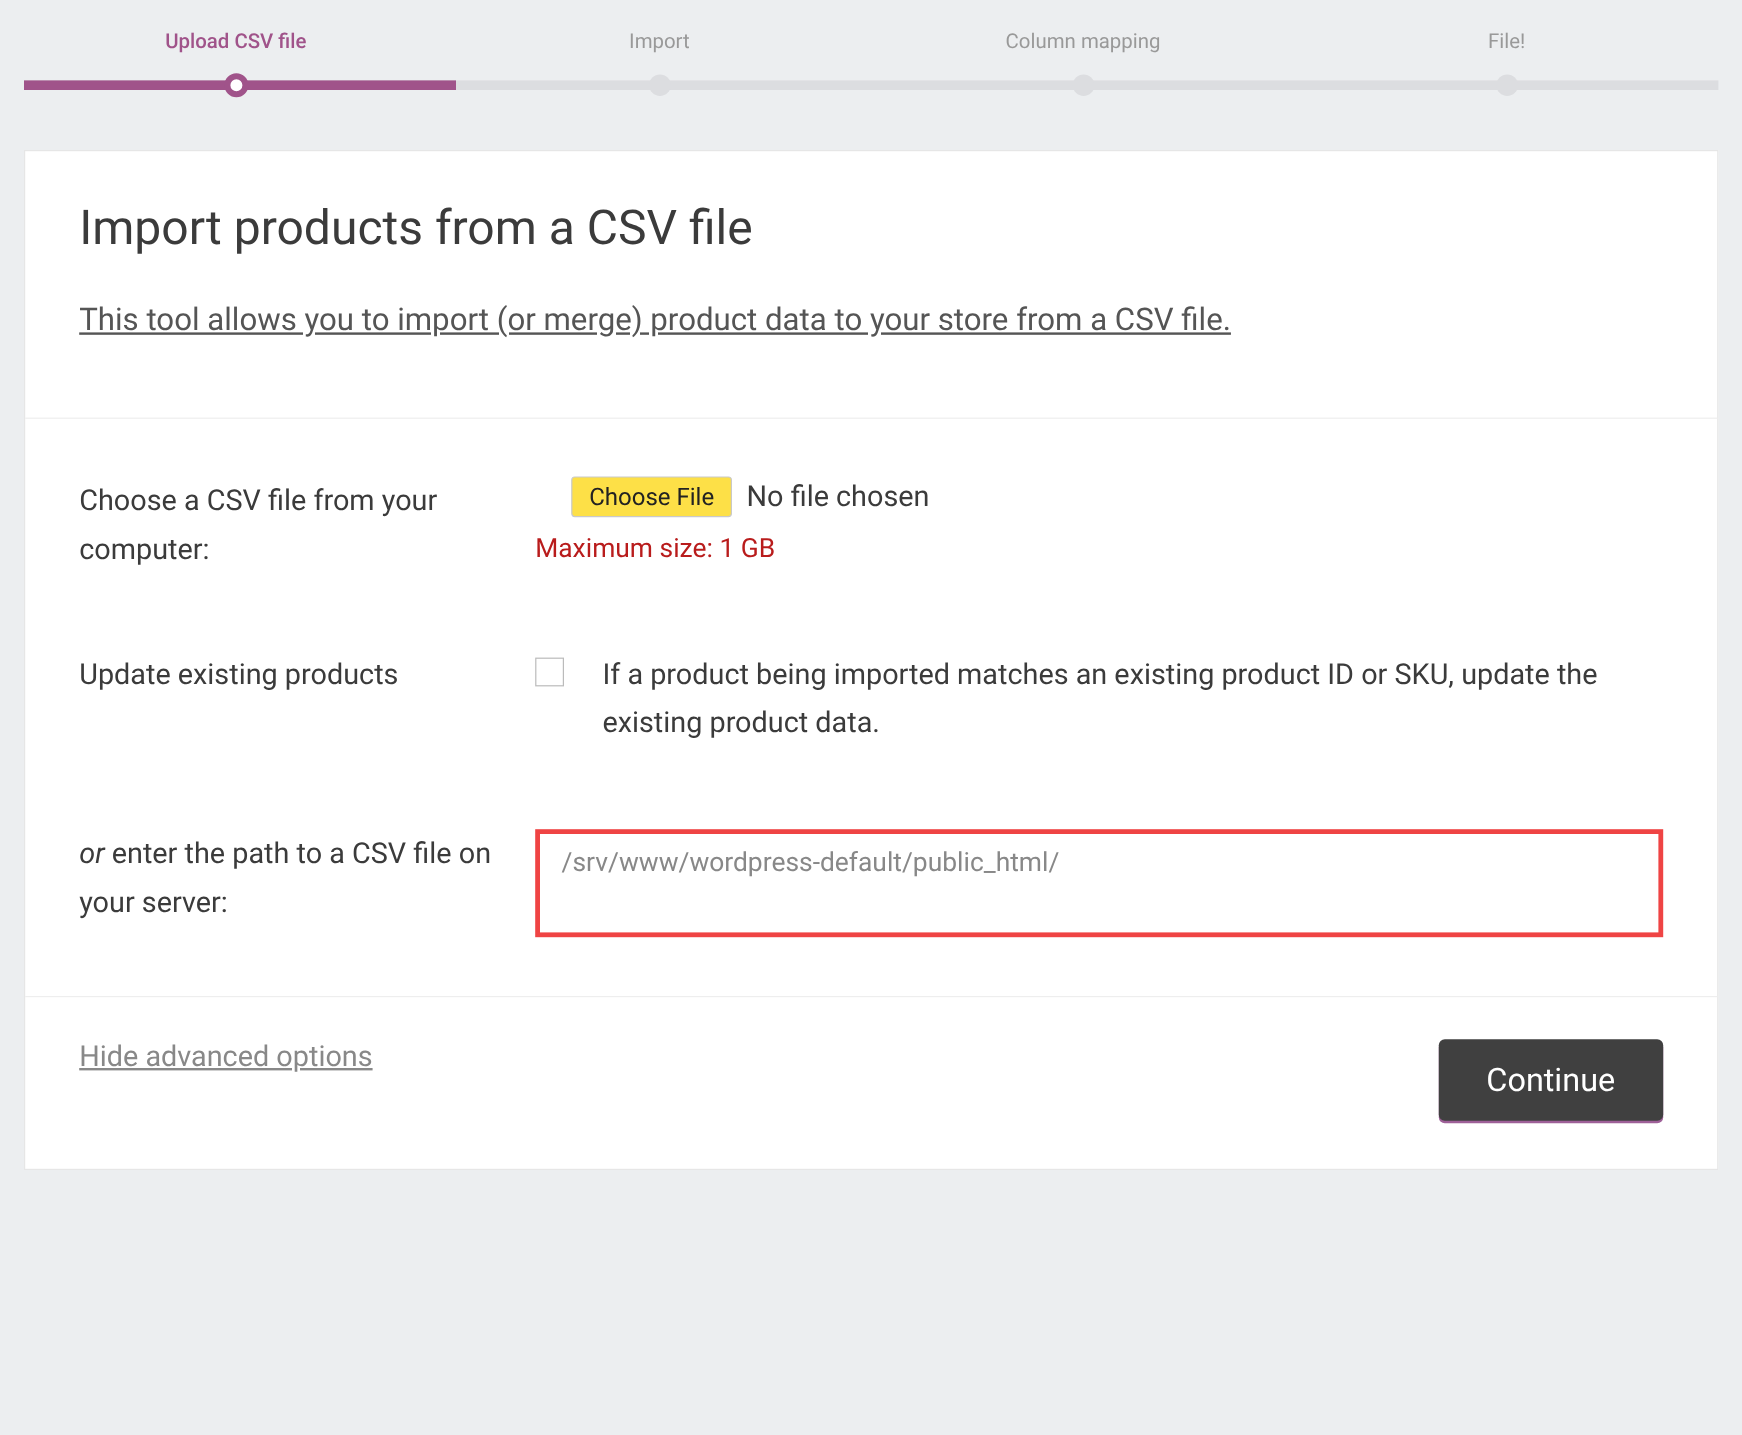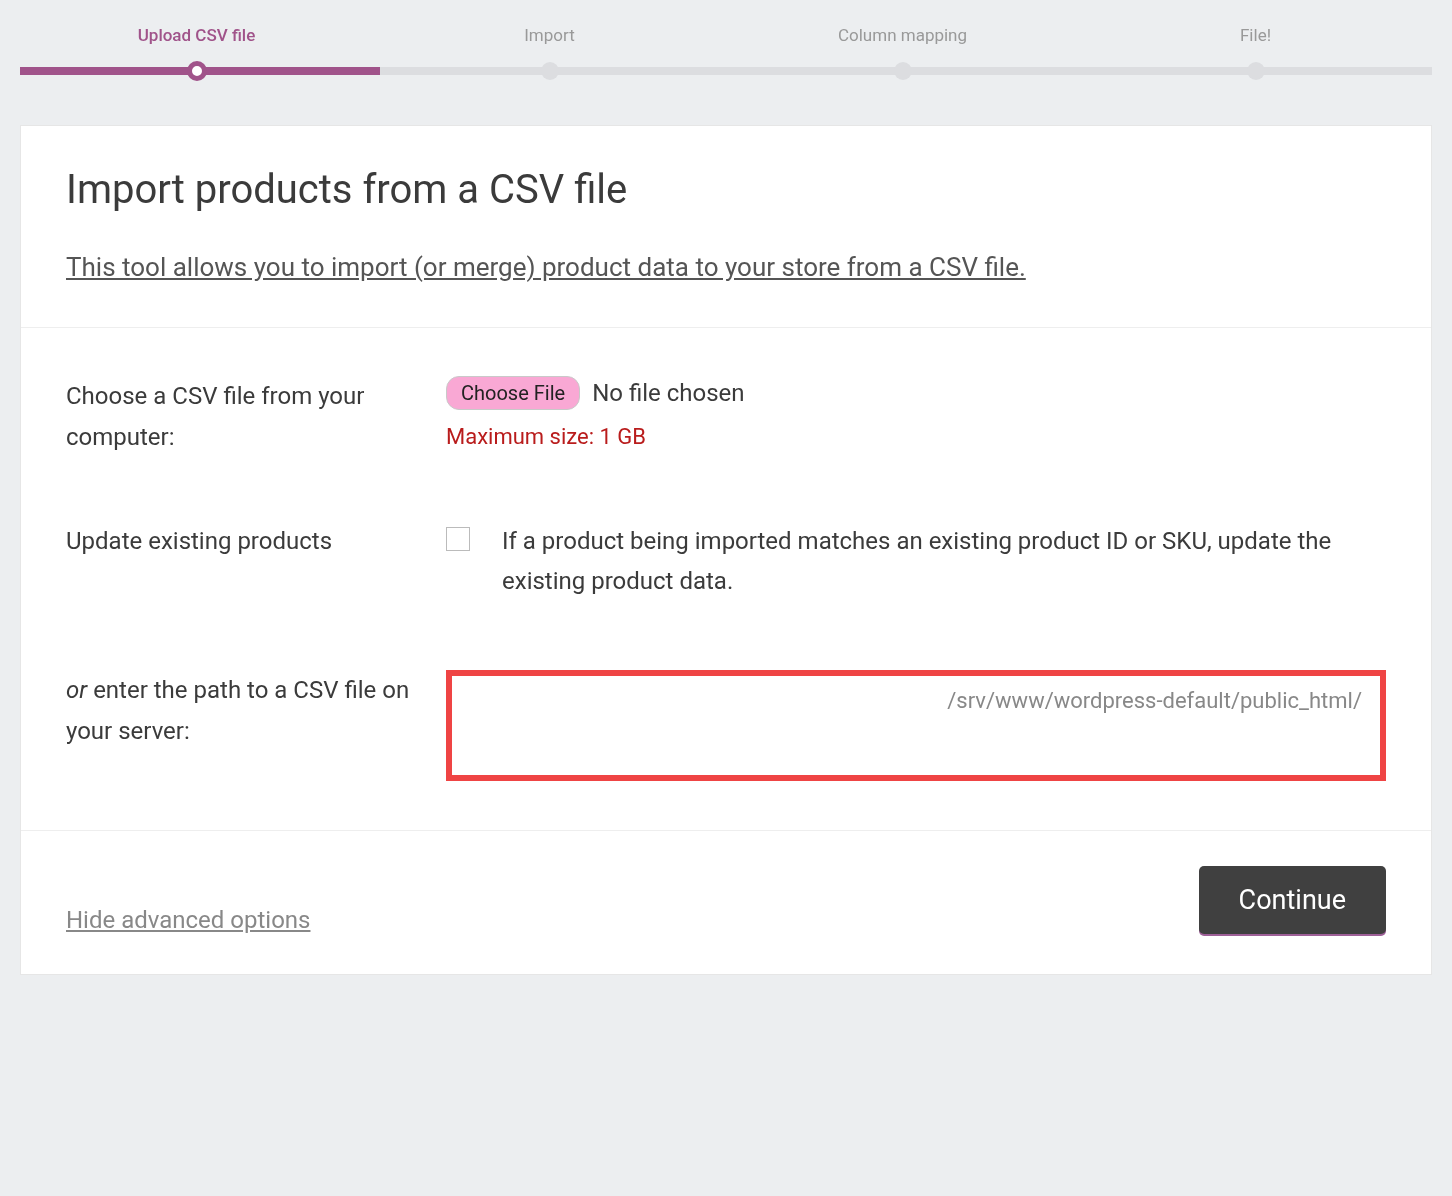--- a/index.html
+++ b/index.html
@@ -78,21 +78,21 @@
       top: -6px;
     }
 
     
     .card {
       background: #fff;
       margin: 50px 20px 20px 20px;
       border: 1px solid #e6e6e6;
     }
     .card-header {
-      padding: 40px 45px 40px 45px;
+      padding: 40px 45px 61px 45px;
       border-bottom: 1px solid #eee;
     }
     .card-header h1 {
       font-size: 40px;
       font-weight: 400;
       color: #3b3b3b;
       margin-bottom: 35px;
     }
     .card-header p {
       font-size: 26px;
@@ -127,26 +127,27 @@
 
     .file-input-group {
       display: flex;
       align-items: center;
       gap: 12px;
       margin-bottom: 14px;
     }
     .choose-file-btn {
       font-size: 20px;
       padding: 4px 14px;
-      background: #f9a8d4;
+      background: #fde047;
       border: 1px solid #c9c9c9;
-      border-radius: 13px;
+      border-radius: 3px;
       cursor: pointer;
       font-family: inherit;
       color: #222;
+      margin-left: 30px;
     }
     .file-status {
       font-size: 24px;
       color: #3b3b3b;
     }
     .hint-text {
       font-size: 22px;
       color: #b91c1c;
     }
 
@@ -165,29 +166,28 @@
       cursor: pointer;
     }
     .checkbox-label {
       font-size: 24px;
       color: #3b3b3b;
       line-height: 1.7;
     }
 
     .text-input {
       width: 100%;
-      height: 111px;
+      height: 90px;
       padding: 12px 18px;
       font-size: 22px;
       font-family: inherit;
       color: #888;
-      border: 6px solid #ef4444;
+      border: 4px solid #ef4444;
       background: #fff;
       resize: none;
-      text-align: right;
     }
     .text-input::placeholder {
       color: #888;
     }
 
     .delimiter-input {
       width: 58px;
       height: 54px;
       padding: 8px 14px;
       font-size: 24px;
@@ -196,21 +196,21 @@
       border: 1px solid #ddd;
       background: #fff;
       text-align: left;
     }
 
     .card-footer {
       padding: 35px 45px 40px 45px;
       border-top: 1px solid #eee;
       display: flex;
       justify-content: space-between;
-      align-items: flex-end;
+      align-items: flex-start;
     }
     .footer-link {
       font-size: 24px;
       color: #888;
       text-decoration: underline;
       cursor: pointer;
     }
     .continue-btn {
       background: #404040;
       color: #fff;

